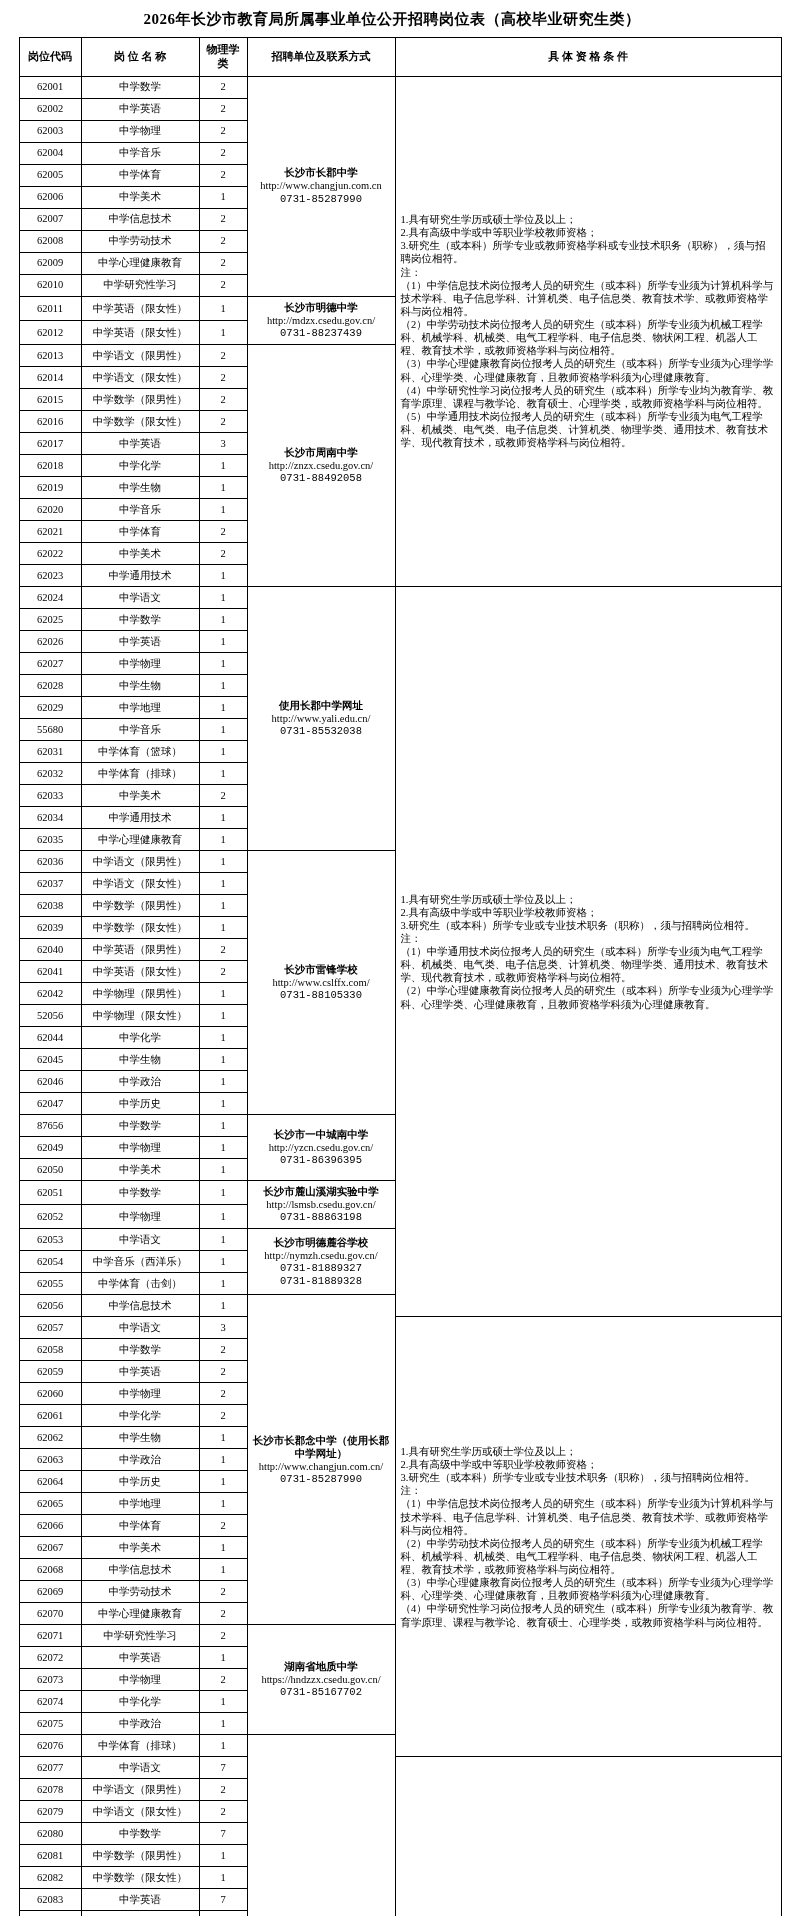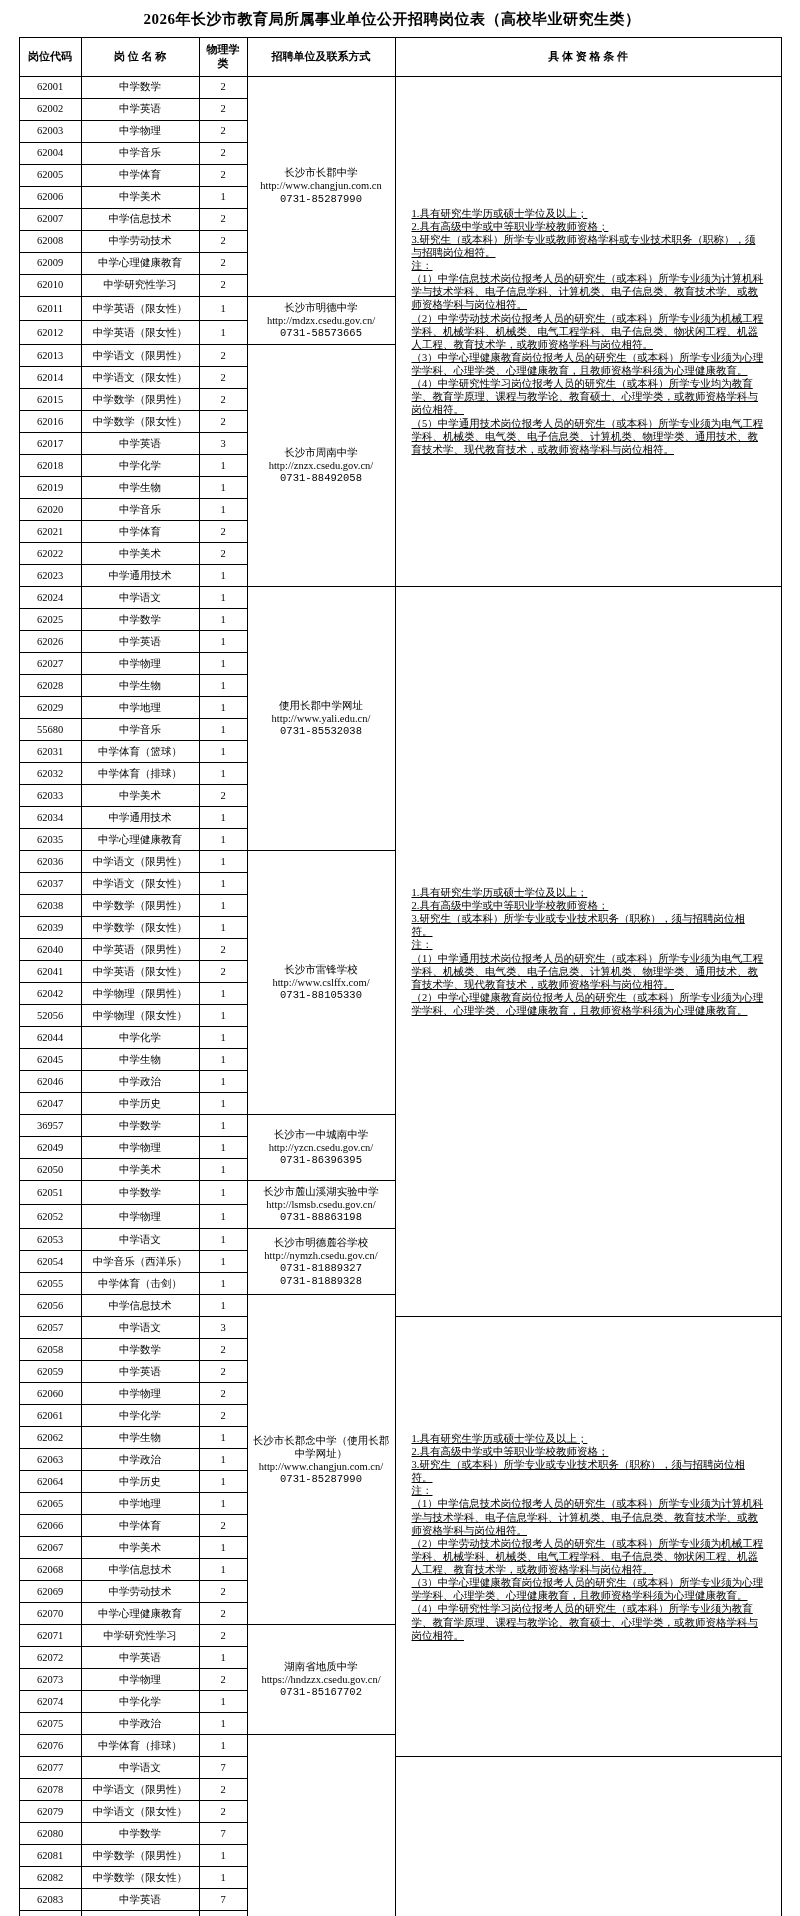--- a/index.html
+++ b/index.html
@@ -37,30 +37,29 @@
   }
   td.code{ text-align:center; height:19px; }
   td.name{ text-align:center; }
   td.num{ text-align:center; }
   td.unit{
     text-align:center;
     padding:4px 3px;
     font-size:10px;
     line-height:1.45;
   }
-  td.unit .u-name{ display:block; }
+  td.unit .u-name{ display:block;font-weight:bold; }
   td.unit .u-url{ display:block; }
   td.unit .u-tel{ display:block;font-family:Liberation Mono, monospace; }
   td.req{
     text-align:left;
-    padding:4px 16px;
+    padding:4px 5px;
     font-size:10px;
     line-height:1.5;
     vertical-align:top;
-    text-decoration:underline;
   }
   td.req p{margin:0;}
   .col-code{width:62px;}
   .col-name{width:118px;}
   .col-num{width:48px;}
   .col-unit{width:148px;}
   .col-req{width:386px;}
 </style>
 </head>
 <body>
@@ -151,21 +150,21 @@
           <td class="name">中学研究性学习</td>
           <td class="num">2</td>
         </tr>
         <tr>
           <td class="code">62011</td>
           <td class="name">中学英语（限女性）</td>
           <td class="num">1</td>
           <td class="unit" rowspan="2">
             <span class="u-name">长沙市明德中学</span>
             <span class="u-url">http://mdzx.csedu.gov.cn/</span>
-            <span class="u-tel">0731-58573665</span>
+            <span class="u-tel">0731-88237439</span>
           </td>
         </tr>
         <tr>
           <td class="code">62012</td>
           <td class="name">中学英语（限女性）</td>
           <td class="num">1</td>
         </tr>
         <tr>
           <td class="code">62013</td>
           <td class="name">中学语文（限男性）</td>
@@ -358,21 +357,21 @@
           <td class="code">62046</td>
           <td class="name">中学政治</td>
           <td class="num">1</td>
         </tr>
         <tr>
           <td class="code">62047</td>
           <td class="name">中学历史</td>
           <td class="num">1</td>
         </tr>
         <tr>
-          <td class="code">36957</td>
+          <td class="code">87656</td>
           <td class="name">中学数学</td>
           <td class="num">1</td>
           <td class="unit" rowspan="3">
             <span class="u-name">长沙市一中城南中学</span>
             <span class="u-url">http://yzcn.csedu.gov.cn/</span>
             <span class="u-tel">0731-86396395</span>
           </td>
         </tr>
         <tr>
           <td class="code">62049</td>

